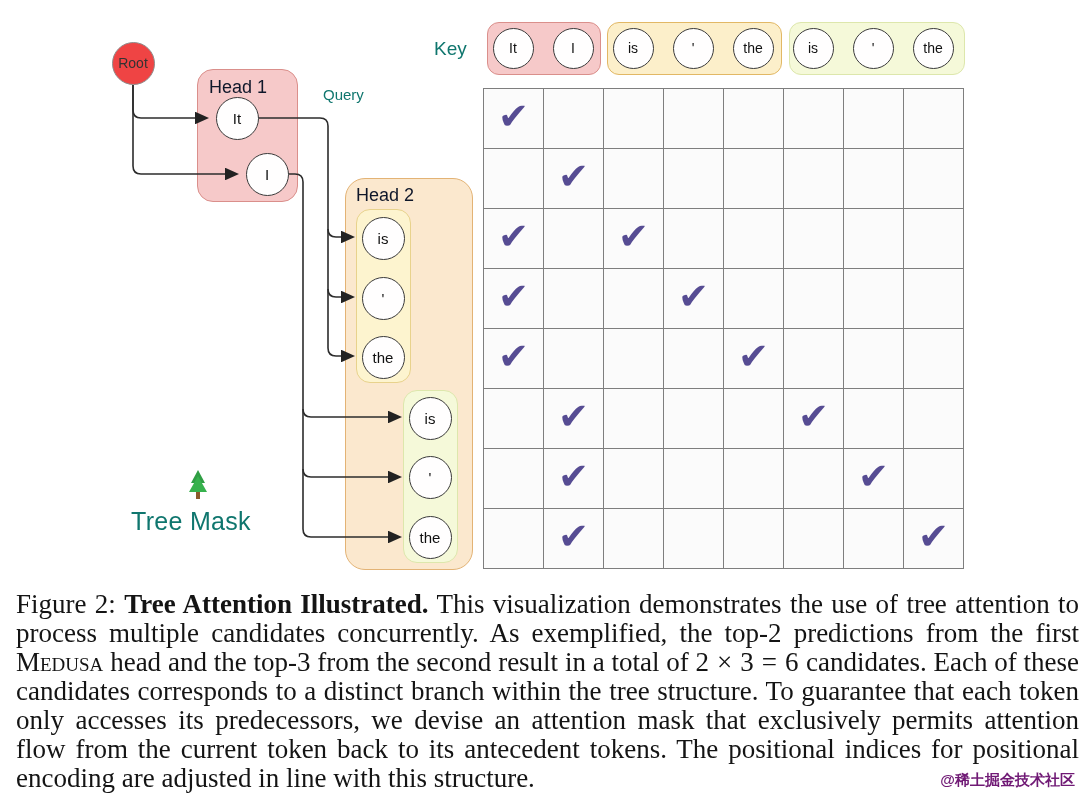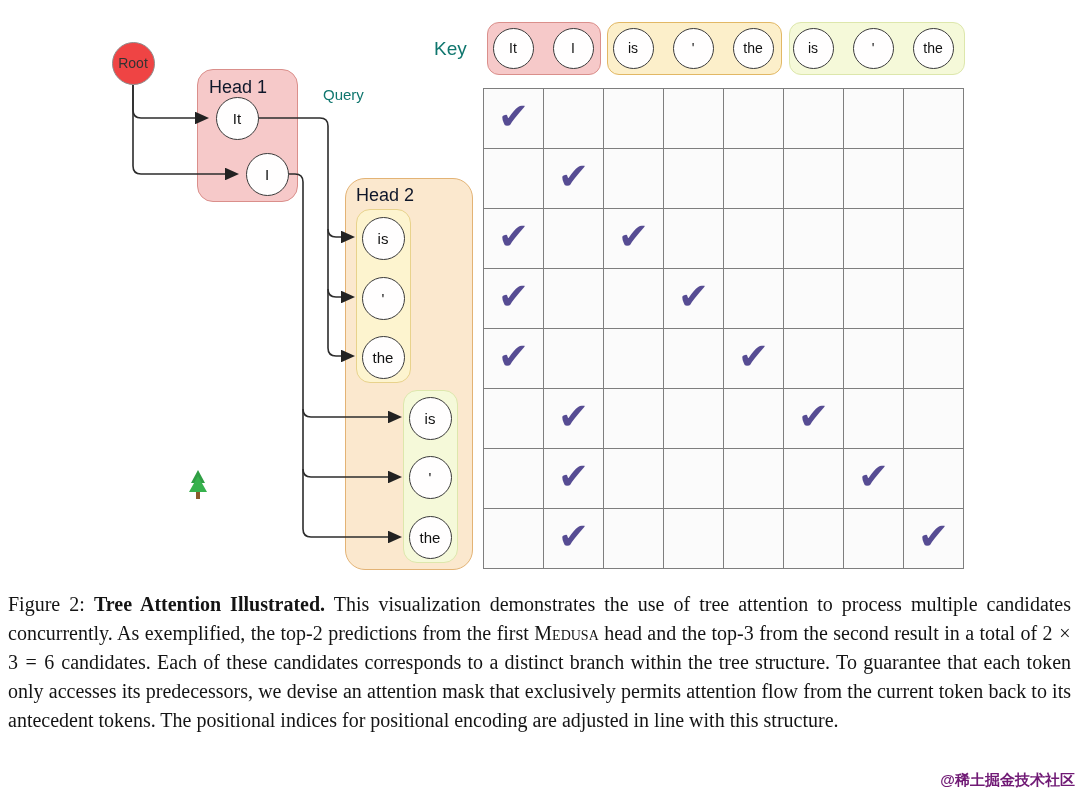--- a/index.html
+++ b/index.html
@@ -50,22 +50,22 @@
     width:60px; height:60px; background:#fbfbfb;
     border-right:1px solid #7e7e7e; border-bottom:1px solid #7e7e7e;
     display:flex; align-items:center; justify-content:center;
   }
   .check {
     font-family:"DejaVu Sans", sans-serif; font-size:37px; font-weight:bold;
     color:#564c93; line-height:1; transform:translateY(-2px);
   }
   
   .caption {
-    position:absolute; left:8px; top:590px; width:1063px;
-    font-family:"Liberation Serif", serif; font-size:20px; line-height:29px;
+    position:absolute; left:16px; top:590px; width:1063px;
+    font-family:"Liberation Serif", serif; font-size:27px; line-height:29px;
     text-align:justify; color:#141414;
   }
   .seg-bold { font-weight:bold; }
   .seg-smallcaps { font-variant:small-caps; }
   .seg-math { letter-spacing:0.6px; }
   
   .watermark {
     position:absolute; top:771px; right:5px;
     font-size:15px; color:#701a75; z-index:5;font-weight:bold;
   }
@@ -111,20 +111,21 @@
   <div class="box g2-box"></div>
   <div class="node" style="left:408.5px; top:396.5px;">is</div>
   <div class="node" style="left:408.5px; top:455.5px;">'</div>
   <div class="node" style="left:408.5px; top:515.5px;">the</div>
 
   <svg class="tree-ico" viewBox="0 0 20 30">
     <rect x="8" y="22" width="4" height="7" fill="#8b5a2b"></rect>
     <polygon points="10,0 17,13 3,13" fill="#2f9e44"></polygon>
     <polygon points="10,6 19,22 1,22" fill="#37b24d"></polygon>
   </svg>
+  <div class="lbl treemask-lbl">Tree Mask</div>
 
   <div class="lbl key-lbl">Key</div>
   <div class="box key-pink"></div>
   <div class="box key-orange"></div>
   <div class="box key-green"></div>
   <div class="knode" style="left:492.5px;">It</div>
   <div class="knode" style="left:552.5px;">I</div>
   <div class="knode" style="left:612.5px;">is</div>
   <div class="knode" style="left:672.5px;">'</div>
   <div class="knode" style="left:732.5px;">the</div>

